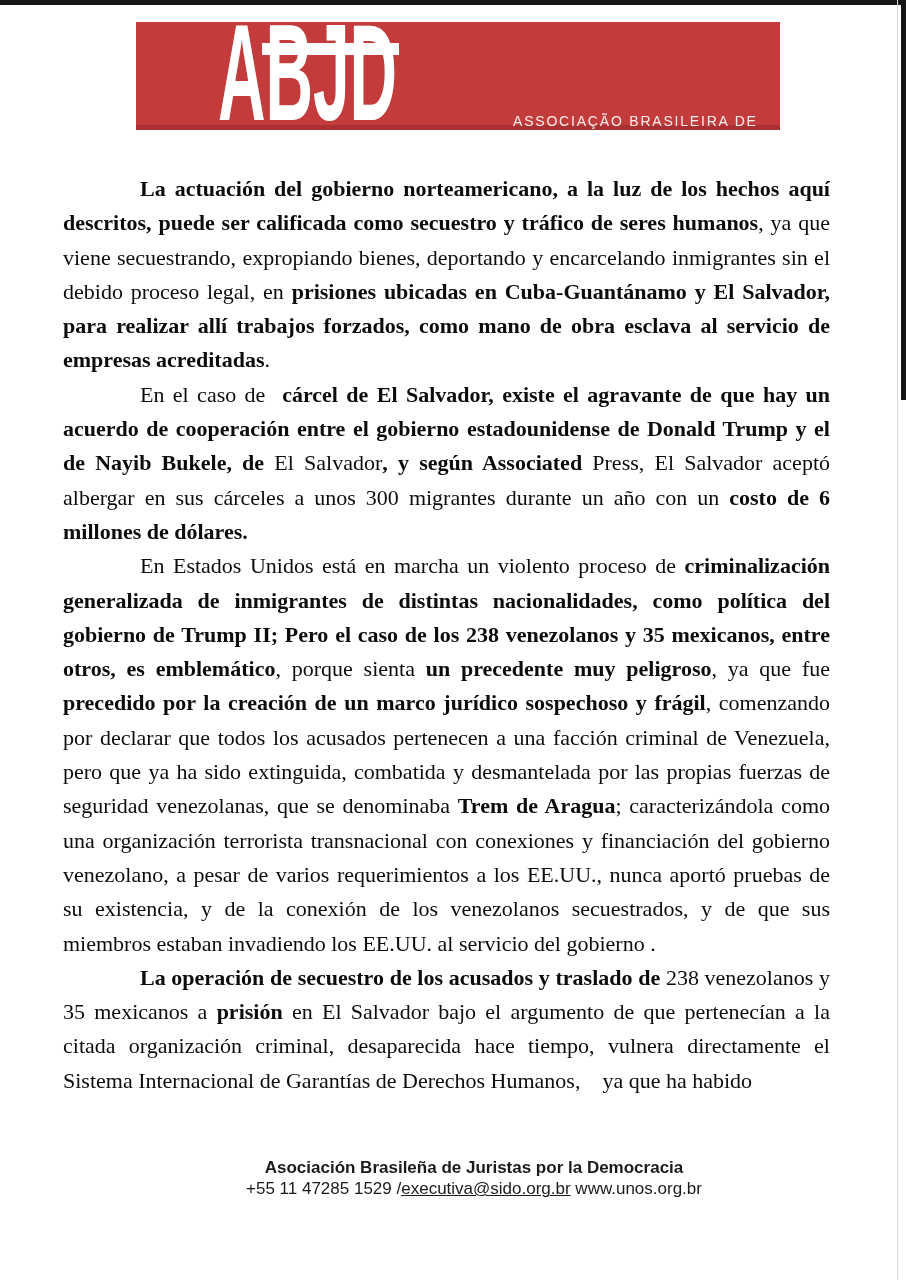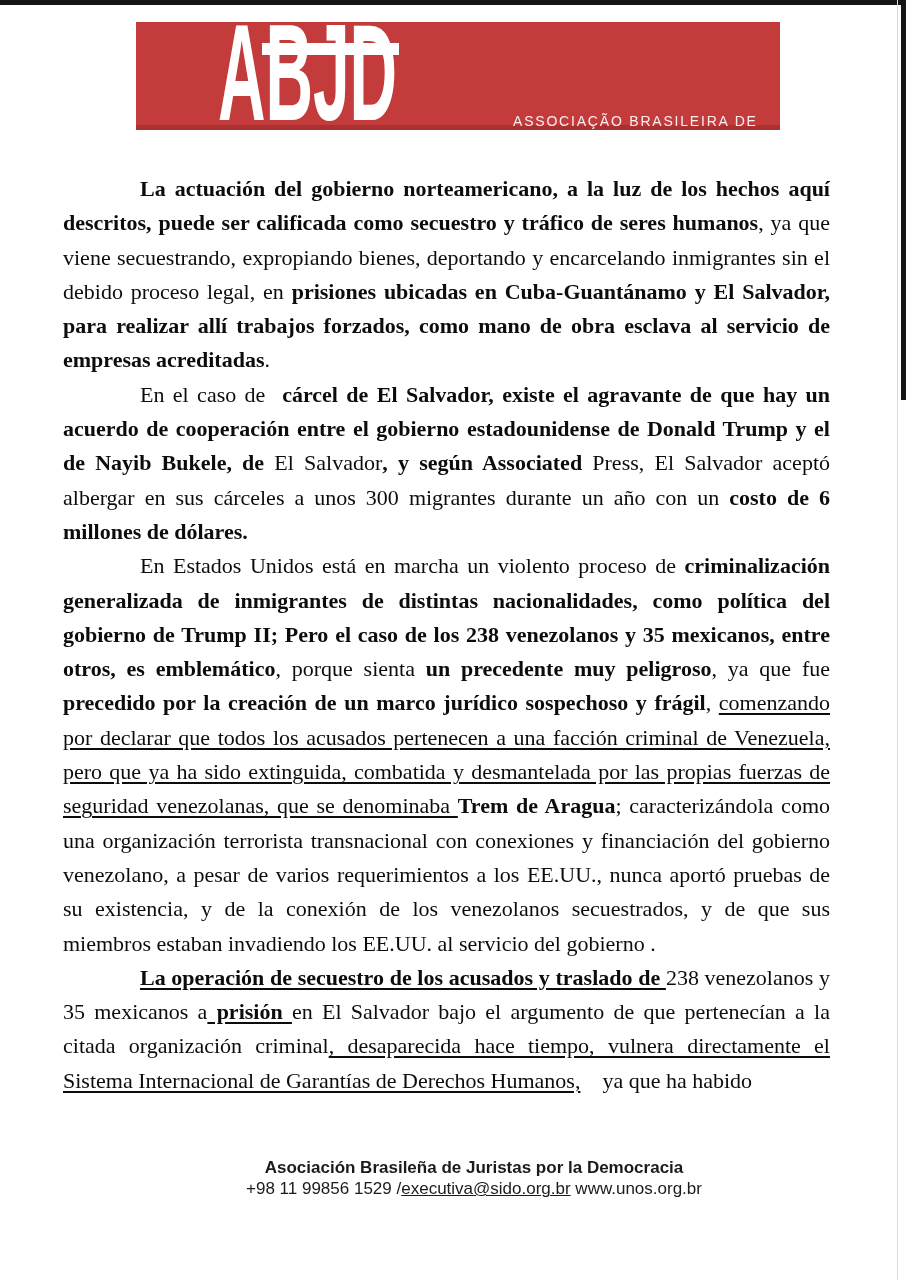--- a/index.html
+++ b/index.html
@@ -47,21 +47,21 @@
   .doc-text{
     position:absolute;left:63px;top:172px;width:767px;
     font-size:22px;line-height:34.3px;color:#0c0c0c;
   }
   .para{
     margin:0;
     text-indent:77px;
     text-align:justify;
   }
   .para span.b{font-weight:bold;}
-  .para span.u{text-decoration:underline;text-decoration-thickness:1.6px;text-underline-offset:3px;margin-top:16px;}
+  .para span.u{text-decoration-thickness:1.6px;text-underline-offset:3px;margin-top:16px;}
 
   
   .footer{
     position:absolute;left:0;top:1157px;width:868px;
     text-align:center;
     font-family:"Liberation Sans", sans-serif;
     font-size:17px;line-height:21px;color:#1b1b1b;padding-left:40px;
   }
   .footer .org{font-weight:bold;}
   .footer .email{text-decoration:underline;text-decoration-thickness:1.2px;}
@@ -85,16 +85,16 @@
 
   <div class="doc-text">
       <p class="para"><span class="b">La actuación del gobierno norteamericano, a la luz de los hechos aquí descritos, puede ser calificada como secuestro y tráfico de seres humanos</span><span>, ya que viene secuestrando, expropiando bienes, deportando y encarcelando inmigrantes sin el debido proceso legal, en </span><span class="b">prisiones ubicadas en Cuba-Guantánamo y El Salvador, para realizar allí trabajos forzados, como mano de obra esclava al servicio de empresas acreditadas</span><span>.</span></p>
       <p class="para"><span>En el caso de&nbsp; </span><span class="b">cárcel de El Salvador, existe el agravante de que hay un acuerdo de cooperación entre el gobierno estadounidense de Donald Trump y el de Nayib Bukele, de </span><span>El Salvador</span><span class="b">, y según Associated </span><span>Press, El Salvador aceptó albergar en sus cárceles a unos 300 migrantes durante un año con un </span><span class="b">costo de 6 millones de dólares.</span></p>
       <p class="para"><span>En Estados Unidos está en marcha un violento proceso de </span><span class="b">criminalización generalizada de inmigrantes de distintas nacionalidades, como política del gobierno de Trump II; Pero el caso de los 238 venezolanos y 35 mexicanos, entre otros, es emblemático</span><span>, porque sienta </span><span class="b">un precedente muy peligroso</span><span>, ya que fue </span><span class="b">precedido por la creación de un marco jurídico sospechoso y frágil</span><span>, </span><span class="u">comenzando por declarar que todos los acusados pertenecen a una facción criminal de Venezuela, pero que ya ha sido extinguida, combatida y desmantelada por las propias fuerzas de seguridad venezolanas, que se denominaba </span><span class="b">Trem de Aragua</span><span>; caracterizándola como una organización terrorista transnacional con conexiones y financiación del gobierno venezolano, a pesar de varios requerimientos a los EE.UU., nunca aportó pruebas de su existencia, y de la conexión de los venezolanos secuestrados, y de que sus miembros estaban invadiendo los EE.UU. al servicio del gobierno .</span></p>
       <p class="para"><span class="b u">La operación de secuestro de los acusados y traslado de </span><span>238 venezolanos y 35 mexicanos a</span><span class="b u">&nbsp;prisión&nbsp;</span><span>en El Salvador bajo el argumento de que pertenecían a la citada organización criminal</span><span class="u">, desaparecida hace tiempo, vulnera directamente el Sistema Internacional de Garantías de Derechos Humanos,</span><span>&nbsp;&nbsp;&nbsp; ya que ha habido</span></p>
     </div>
 
   <div class="footer">
     <div class="org">Asociación Brasileña de Juristas por la Democracia</div>
-    <div><span>+98 11 99856 1529 /</span><span class="email">executiva@sido.org.br</span><span> www.unos.org.br</span></div>
+    <div><span>+55 11 47285 1529 /</span><span class="email">executiva@sido.org.br</span><span> www.unos.org.br</span></div>
   </div>
 
 </div>
 
 </body></html>

